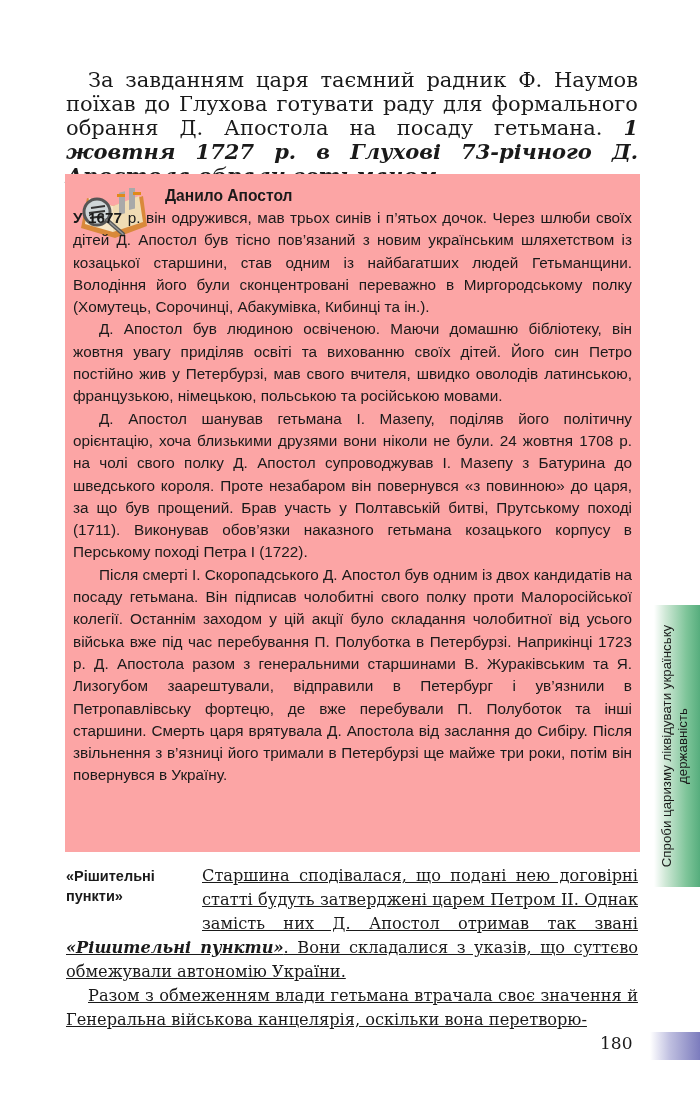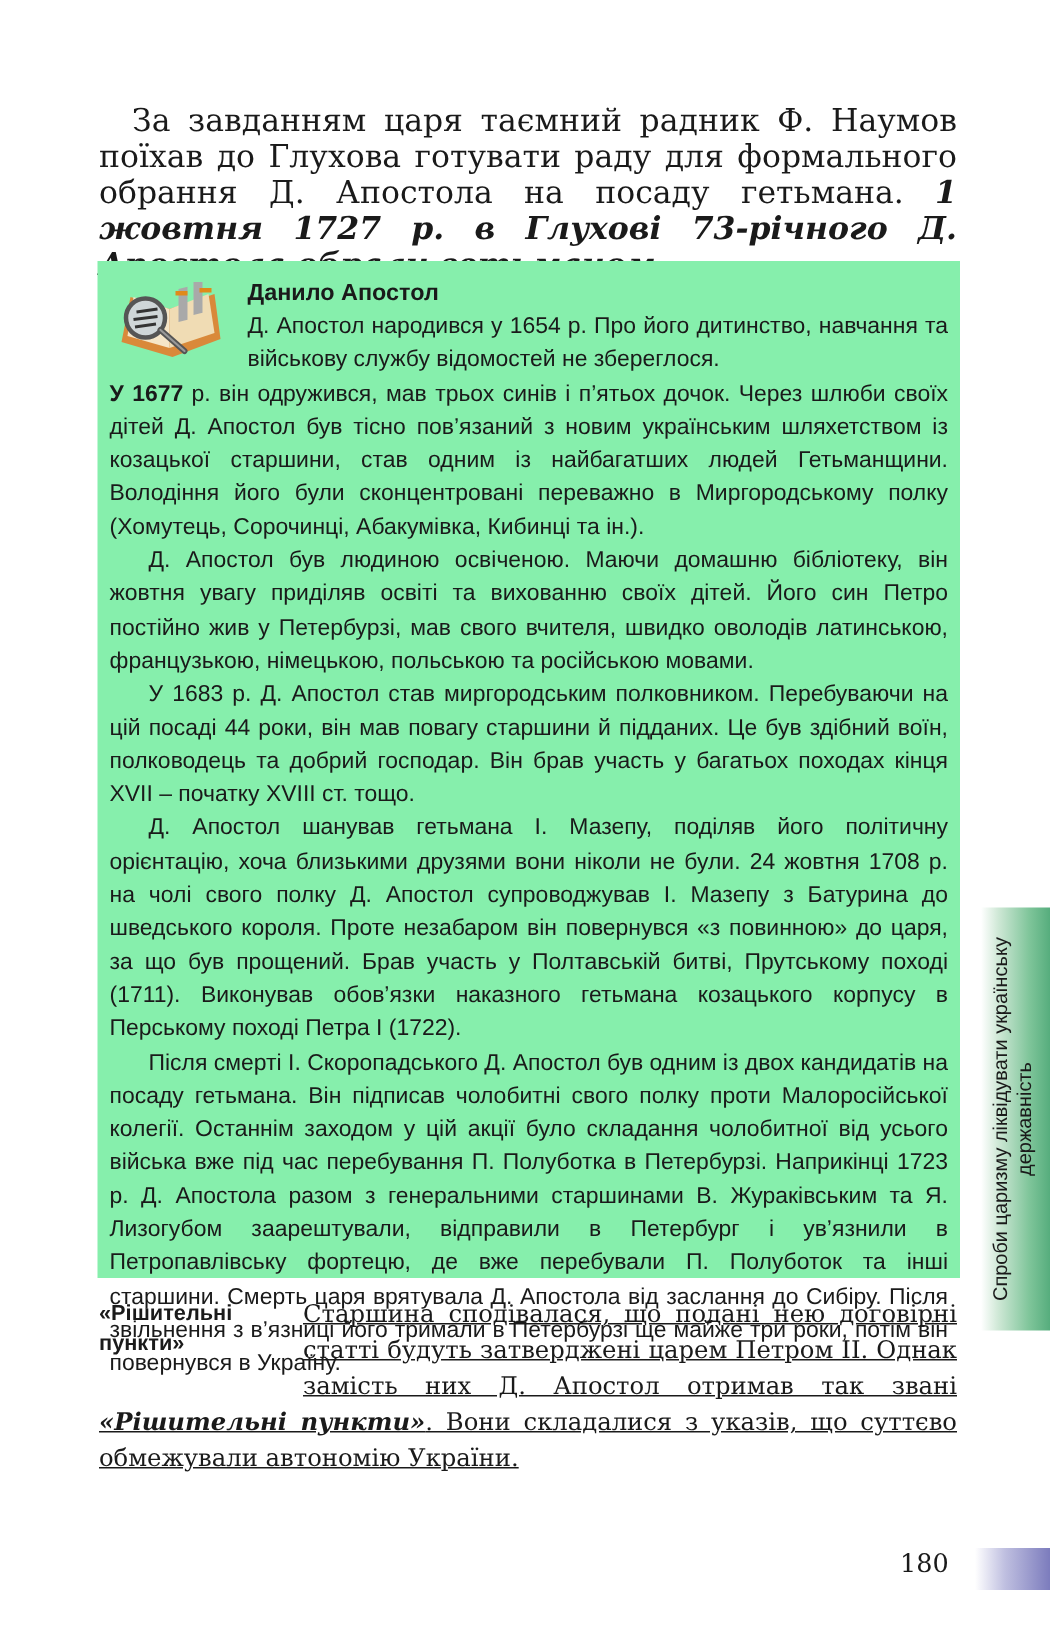--- a/index.html
+++ b/index.html
@@ -11,21 +11,21 @@
   }
   .intro {
     position: absolute; left: 66px; top: 68px; width: 572px;
     font-size: 21px; line-height: 24px; text-align: justify;
     font-family: "DejaVu Serif", serif;
   }
   .intro p { margin: 0; text-indent: 22px; }
   .intro .em { font-weight: bold; font-style: italic; }
   .bio-box {
     position: absolute; left: 65px; top: 174px; width: 575px; height: 678px;
-    background: #86efac;
+    background: #fca5a5;
   }
   .bio-icon {
     position: absolute; left: 12px; top: 14px; width: 74px; height: 56px;
   }
   .bio-content {
     position: absolute; left: 8px; top: 10px; width: 559px;
     font-family: "Liberation Sans", sans-serif; font-size: 15.3px; line-height: 22.3px;
     text-align: justify; color: #1a1a1a;
   }
   .bio-title {
@@ -84,33 +84,32 @@
     <rect x="56" y="4" width="8" height="3" fill="#e08a1a"></rect>
     <circle cx="20" cy="24" r="13" fill="#cfd6d8" stroke="#555" stroke-width="3"></circle>
     <line x1="14" y1="20" x2="28" y2="18" stroke="#333" stroke-width="2"></line>
     <line x1="12" y1="25" x2="28" y2="23" stroke="#333" stroke-width="2"></line>
     <line x1="13" y1="30" x2="27" y2="28" stroke="#333" stroke-width="2"></line>
     <line x1="30" y1="32" x2="46" y2="46" stroke="#555" stroke-width="4" stroke-linecap="round"></line>
     <line x1="30" y1="32" x2="46" y2="46" stroke="#999" stroke-width="1.5" stroke-linecap="round"></line>
   </svg>
   <div class="bio-content">
     <div class="bio-title">Данило Апостол</div>
-    <p class="bio-p first">Д. Апостол народився у 1654 р. Про його дитинство, навчання та військову службу відомостей не збереглося.</p>
     <p class="bio-p"><span class="bold-lead">У 1677</span><span> р. він одружився, мав трьох синів і п’ятьох дочок. Через шлюби своїх дітей Д. Апостол був тісно пов’язаний з новим українським шляхетством із козацької старшини, став одним із найбагатших людей Гетьманщини. Володіння його були сконцентровані переважно в Миргородському полку (Хомутець, Сорочинці, Абакумівка, Кибинці та ін.).</span></p>
     <p class="bio-p indent">Д. Апостол був людиною освіченою. Маючи домашню бібліотеку, він жовтня увагу приділяв освіті та вихованню своїх дітей. Його син Петро постійно жив у Петербурзі, мав свого вчителя, швидко оволодів латинською, французькою, німецькою, польською та російською мовами.</p>
-    <p class="bio-p indent">У 1683 р. Д. Апостол став миргородським полковником. Перебуваючи на цій посаді 44 роки, він мав повагу старшини й підданих. Це був здібний воїн, полководець та добрий господар. Він брав участь у багатьох походах кінця XVII – початку XVIII ст. тощо.</p>
     <p class="bio-p indent">Д. Апостол шанував гетьмана І. Мазепу, поділяв його політичну орієнтацію, хоча близькими друзями вони ніколи не були. 24 жовтня 1708 р. на чолі свого полку Д. Апостол супроводжував І. Мазепу з Батурина до шведського короля. Проте незабаром він повернувся «з повинною» до царя, за що був прощений. Брав участь у Полтавській битві, Прутському поході (1711). Виконував обов’язки наказного гетьмана козацького корпусу в Перському поході Петра І (1722).</p>
     <p class="bio-p indent">Після смерті І. Скоропадського Д. Апостол був одним із двох кандидатів на посаду гетьмана. Він підписав чолобитні свого полку проти Малоросійської колегії. Останнім заходом у цій акції було складання чолобитної від усього війська вже під час перебування П. Полуботка в Петербурзі. Наприкінці 1723 р. Д. Апостола разом з генеральними старшинами В. Жураківським та Я. Лизогубом заарештували, відправили в Петербург і ув’язнили в Петропавлівську фортецю, де вже перебували П. Полуботок та інші старшини. Смерть царя врятувала Д. Апостола від заслання до Сибіру. Після звільнення з в’язниці його тримали в Петербурзі ще майже три роки, потім він повернувся в Україну.</p>
   </div>
 </div>
 
 <div class="margin-note">«Рішительні пункти»</div>
 
 <div class="main-body">
   <p><span class="float-space"></span><span>Старшина сподівалася, що подані нею договірні статті будуть затверджені царем Петром II. Однак замість них Д. Апостол отримав так звані </span><span class="em">«Рішительні пункти»</span><span>. Вони складалися з указів, що суттєво обмежували автономію України.</span></p>
+  <p class="indent">Разом з обмеженням влади гетьмана втрачала своє значення й Генеральна військова канцелярія, оскільки вона перетворю-</p>
 </div>
 
 <div class="side-tab">
   <div class="side-tab-text">Спроби царизму ліквідувати українську державність</div>
 </div>
 
 <div class="page-tab"></div>
 <div class="page-number">180</div>
 
 </body></html>

